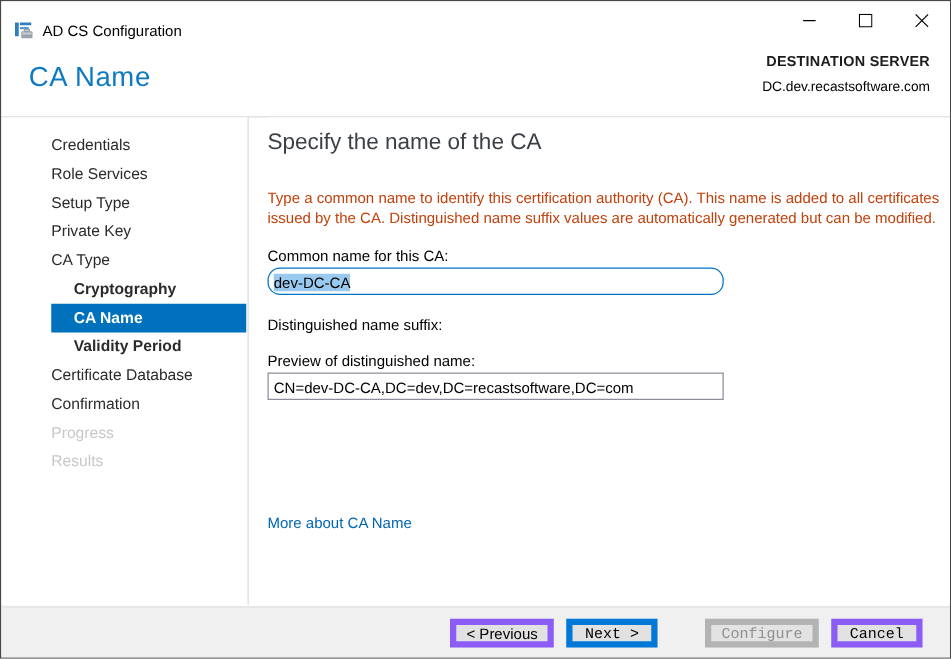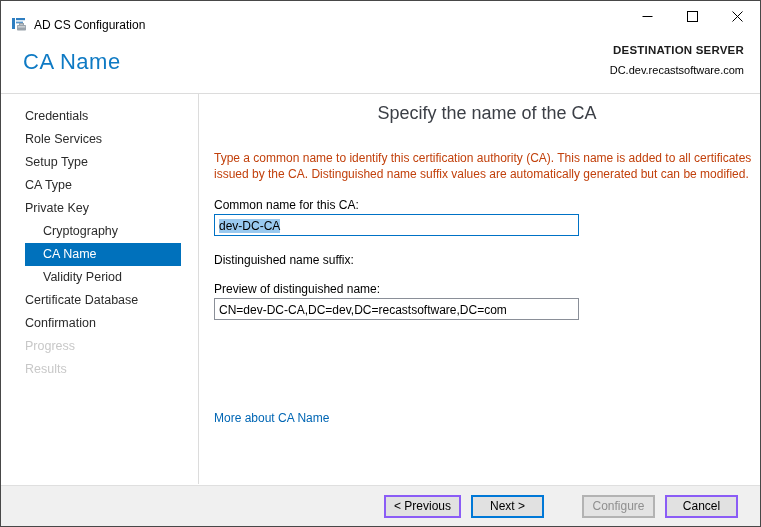--- a/index.html
+++ b/index.html
@@ -22,54 +22,54 @@
   .wizard-header { position:absolute; top:31px; left:0; right:0; height:61px; background:#ffffff; }
   .page-title { position:absolute; left:22px; top:17px; font-size:22px; font-weight:300; color:#0e7ac4; letter-spacing:0.5px; }
   .dest-block { position:absolute; right:16px; top:8px; text-align:right; }
   .dest-label { font-size:11.5px; font-weight:bold; color:#1c1c1c; letter-spacing:0.2px; line-height:20px; }
   .dest-server { font-size:11px; color:#000000; line-height:20px; }
   .header-rule { position:absolute; top:92px; left:0; right:0; height:1px; background:#dcdcdc; }
   
   .sidebar { position:absolute; top:93px; left:0; width:197px; bottom:42px; padding-top:11px; background:#ffffff; }
   .v-rule { position:absolute; top:93px; left:197px; width:1px; bottom:42px; background:#dcdcdc; }
   .nav-item {
-    margin-left:24px; width:156px; height:23px; line-height:23px;
+    margin-left:40px; width:156px; height:23px; line-height:23px;
     font-size:12.5px; color:#2b2b2b; cursor:default; white-space:nowrap;
   }
-  .nav-item.indent { padding-left:18px; }
+  .nav-item.indent { padding-left:18px;font-weight:bold; }
   .nav-item.selected { background:#0071bc; color:#ffffff; }
   .nav-item.disabled { color:#c8c8c8; }
   
   .content { position:absolute; left:213px; top:93px; right:0; bottom:42px; background:#ffffff; }
-  .content h2 { margin-top:9px; font-size:18px; font-weight:300; color:#3b3f46;text-align:center; }
+  .content h2 { margin-top:9px; font-size:18px; font-weight:300; color:#3b3f46; }
   .content .desc { margin-top:27px; width:545px; font-size:12px; line-height:15.5px; color:#c2410c; }
   .field-label { font-size:12px; color:#000000; }
   .fl-1 { margin-top:16px; }
   .fl-2 { margin-top:17px; }
   .fl-3 { margin-top:15px; }
   .textbox {
     margin-top:2px; width:365px; height:22px; line-height:20px; padding:1px 4px;
     font-size:12px; color:#000000; background:#ffffff; border:1px solid #8a8f98;
     white-space:nowrap; overflow:hidden; cursor:text;
   }
-  .textbox.focused { border-color:#0072c6; }
+  .textbox.focused { border-color:#0072c6;border-radius:10px; }
   .textbox .selection { background:#99c9ef; }
   .more-link { display:inline-block; margin-top:91px; font-size:12px; color:#0066b4; cursor:pointer; text-decoration:none; }
   
   .footer {
     position:absolute; left:0; right:0; bottom:0; height:41px; background:#f0f0f0;
     border-top:1px solid #dfdfdf; display:flex; align-items:center; justify-content:flex-end;
     padding-right:22px;
   }
   .btn {
     min-width:73px; height:23px; font-family:"Liberation Sans", sans-serif; font-size:12px; color:#000000;
-    background:#e1e1e1; border:2px solid #8b5cf6; cursor:pointer; padding:0 8px;
+    background:#e1e1e1; border:5px solid #8b5cf6; cursor:pointer; padding:0 8px;
   }
   .btn.default { border-color:#0078d7; }
-  .btn + .btn { margin-left:10px; }
+  .btn + .btn { margin-left:10px;font-family:Liberation Mono, monospace; }
   .btn.gap-left { margin-left:38px; }
   .btn:disabled { background:#e3e3e3; border-color:#b3b3b3; color:#8f8f8f; cursor:default; }
 </style>
 </head>
 <body>
 
 <div class="window">
 
   <div class="titlebar">
     <span class="app-icon">
@@ -109,22 +109,22 @@
       <div class="dest-label">DESTINATION SERVER</div>
       <div class="dest-server">DC.dev.recastsoftware.com</div>
     </div>
   </div>
   <div class="header-rule"></div>
 
   <nav class="sidebar">
     <div class="nav-item"><span>Credentials</span></div>
     <div class="nav-item"><span>Role Services</span></div>
     <div class="nav-item"><span>Setup Type</span></div>
+    <div class="nav-item"><span>Private Key</span></div>
     <div class="nav-item"><span>CA Type</span></div>
-    <div class="nav-item"><span>Private Key</span></div>
     <div class="nav-item indent"><span>Cryptography</span></div>
     <div class="nav-item indent selected"><span>CA Name</span></div>
     <div class="nav-item indent"><span>Validity Period</span></div>
     <div class="nav-item"><span>Certificate Database</span></div>
     <div class="nav-item"><span>Confirmation</span></div>
     <div class="nav-item disabled"><span>Progress</span></div>
     <div class="nav-item disabled"><span>Results</span></div>
   </nav>
   <div class="v-rule"></div>
 

